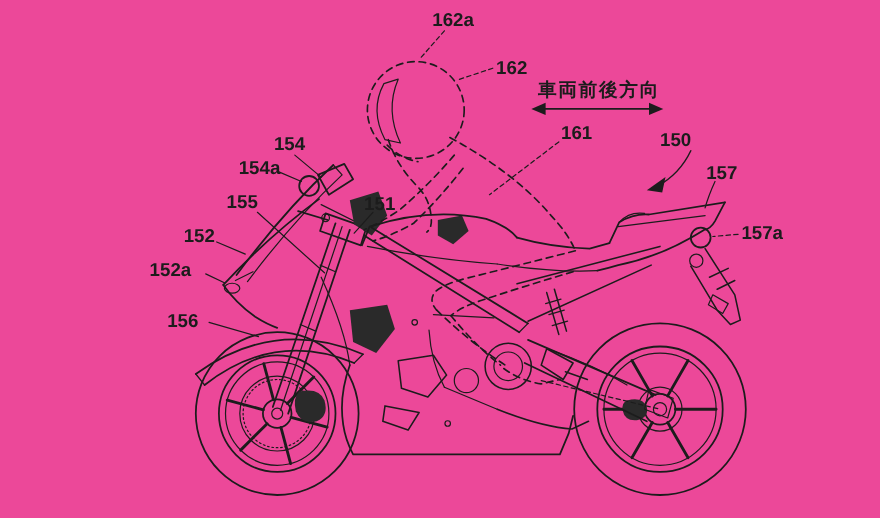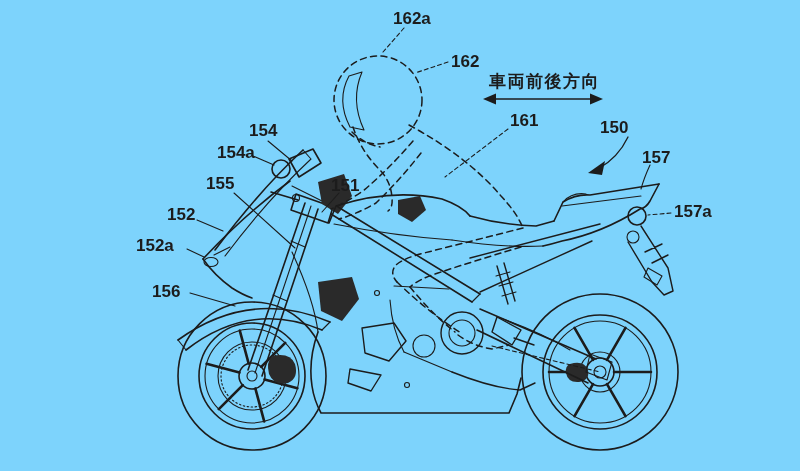--- a/index.html
+++ b/index.html
@@ -1,16 +1,16 @@
 <!DOCTYPE html>
 <html><head>
 <meta charset="utf-8">
 <style>
   html,body{margin:0;padding:0;background:#ffffff;}
-  .stage{position:relative;width:800px;height:471px;background:#7dd3fc;overflow:hidden;
+  .stage{position:relative;width:800px;height:471px;background:#ec4899;overflow:hidden;
          font-family:"Liberation Sans",sans-serif;}
   svg{display:block}
   .ln{fill:none;stroke:#1c1c1c;stroke-width:1.6;stroke-linecap:round;stroke-linejoin:round;}
   .th{stroke-width:1.1;}
   .md{stroke-width:1.4;}
   .spk{stroke-width:2.6;}
   .dashgrp path, .dashgrp circle{fill:none;stroke:#1c1c1c;stroke-width:1.5;
          stroke-dasharray:6 4.5;stroke-linecap:round;stroke-linejoin:round;}
   .ldr{stroke-width:1.1;}
   .ldrD{stroke-width:1.1;stroke-dasharray:4 3;}

